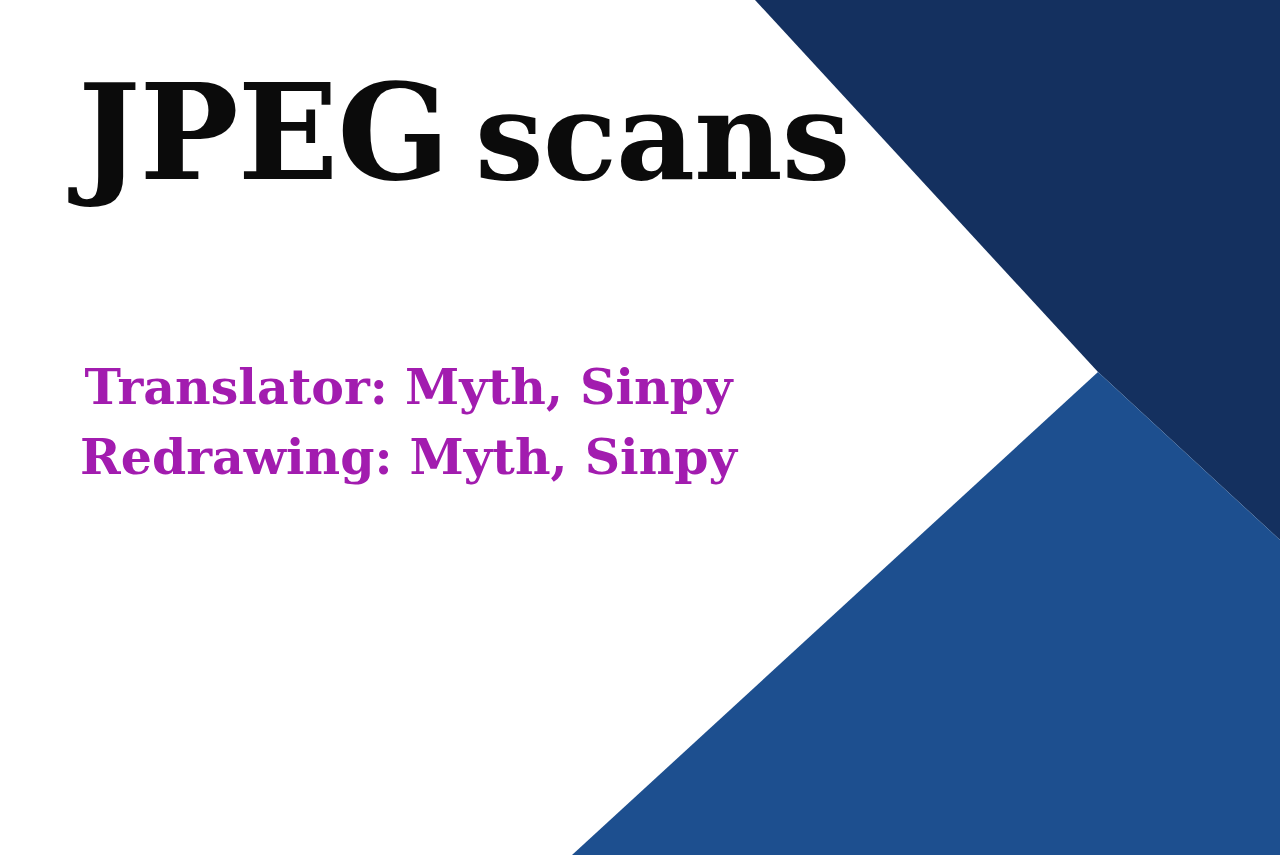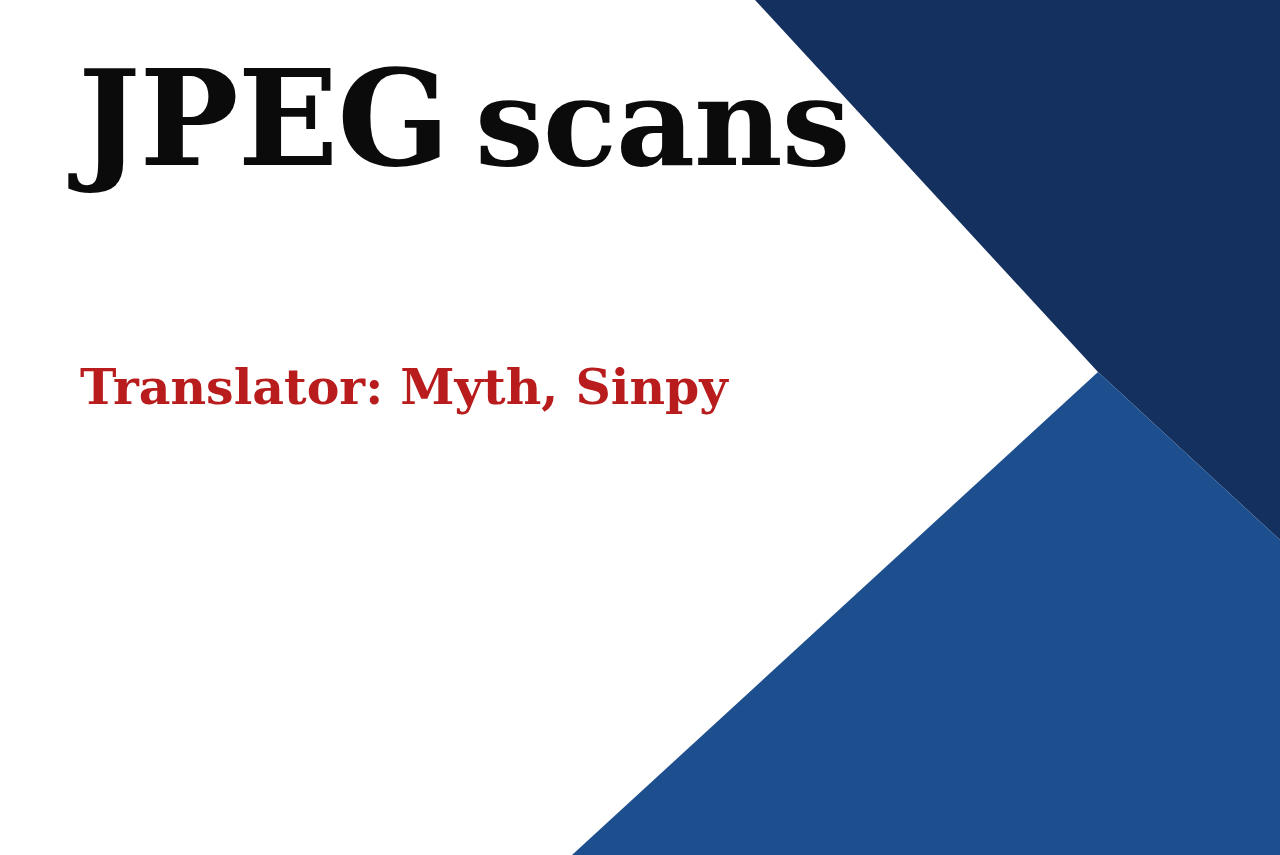--- a/index.html
+++ b/index.html
@@ -38,21 +38,21 @@
     position: absolute;
     top: 0;
     left: 0;
     width: 1280px;
     height: 855px;
   }
 
   .title {
     position: absolute;
     left: 78px;
-    top: 48px;
+    top: 62px;
     margin: 0;
     color: #0b0b0b;
     font-family: "DejaVu Serif", "Liberation Serif", serif;
     font-weight: bold;
     font-size: 132px;
     line-height: 1.08;
     letter-spacing: -1px;
     white-space: nowrap;
   }
   .title .title-main {
@@ -63,21 +63,21 @@
     margin-left: 26px;
   }
 
   .credits {
     position: absolute;
     left: 80px;
     top: 352px;
     margin: 0;
     padding: 0;
     list-style: none;
-    color: #b91c1c;
+    color: #a21caf;
     font-family: "DejaVu Serif", "Liberation Serif", serif;
     font-weight: bold;
     font-size: 49px;
     line-height: 70px;
     white-space: nowrap;
     text-align: center;
   }
   .credits li {
     margin: 0;
     padding: 0;
@@ -96,16 +96,19 @@
   </div>
 
   <div class="content">
 
     <h1 class="title"><span class="title-main">JPEG</span><span class="title-sub">scans</span></h1>
 
     <ul class="credits">
       <li>
         <span>Translator: Myth, Sinpy</span>
       </li>
+      <li>
+        <span>Redrawing: Myth, Sinpy</span>
+      </li>
     </ul>
 
   </div>
 </div>
 
 </body></html>

